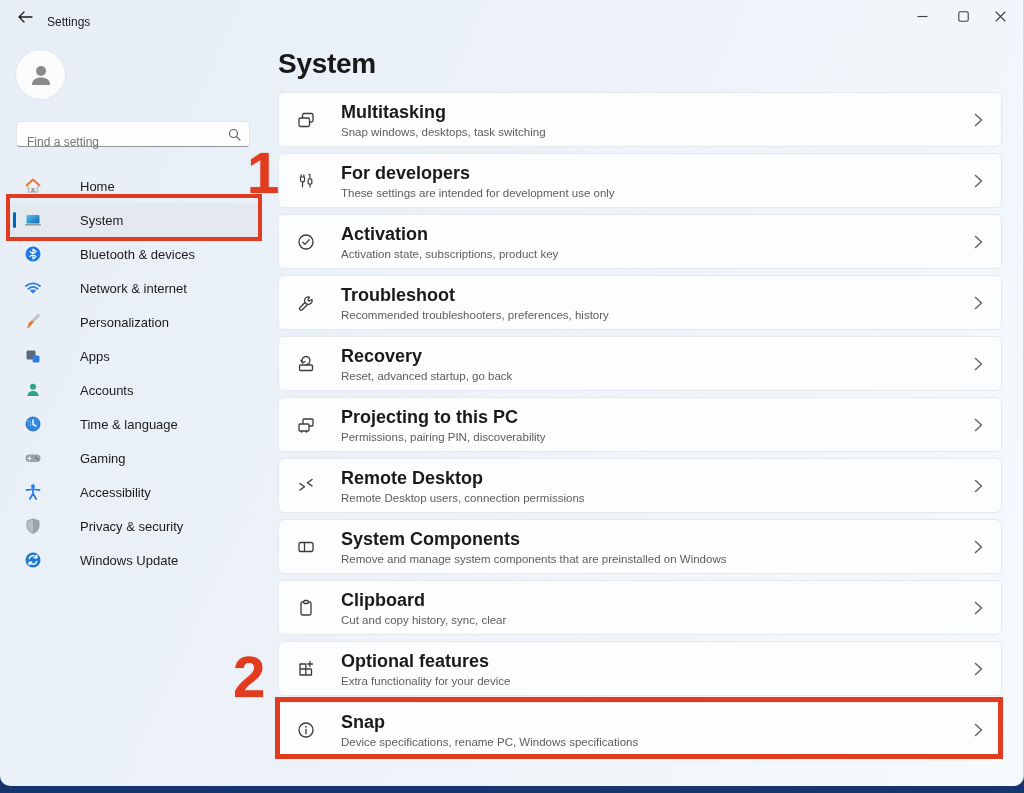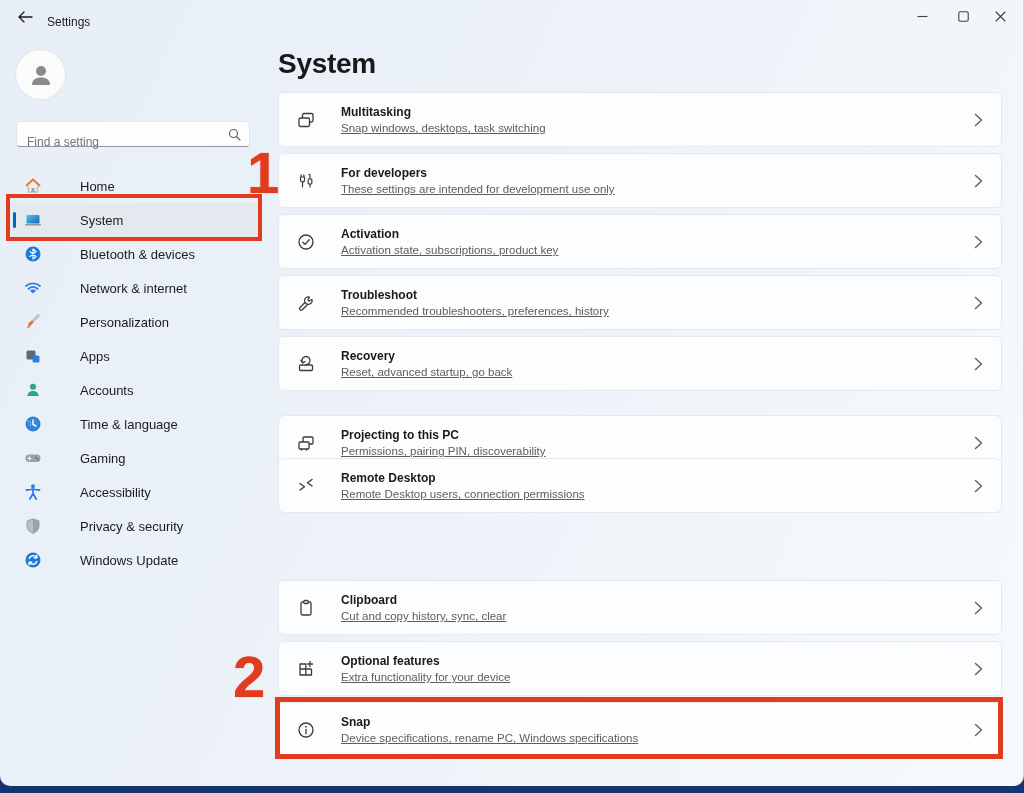--- a/index.html
+++ b/index.html
@@ -66,22 +66,22 @@
     font-size:28px; font-weight:700; color:#191919; letter-spacing:-0.3px;
   }
   .card {
     position:absolute; left:278px; width:724px; height:55px;
     background:#fcfdfe; border:1px solid #e6e9ec; border-radius:6px;
     display:flex; align-items:center; cursor:pointer;
   }
   .card .cicon { width:24px; height:24px; margin:0 23px 0 15px; flex:0 0 auto;
     display:flex; align-items:center; justify-content:center; }
   .card .ctext { flex:1; min-width:0; }
-  .card .ctitle { font-size:12px; font-weight:600; color:#1a1a1a; margin-bottom:3px; }
-  .card .csub { font-size:11.5px; color:#5d5d5d;text-decoration:underline; }
+  .card .ctitle { font-size:18px; font-weight:600; color:#1a1a1a; margin-bottom:3px; }
+  .card .csub { font-size:11.5px; color:#5d5d5d; }
   .card .chev { margin-right:18px; flex:0 0 auto; display:flex; }
   
   .anno-num {
     position:absolute; color:#e13c20; font-weight:800; font-size:58px; line-height:1;
     font-family:"Liberation Sans",sans-serif; text-shadow:0 0 1px #e13c20;
   }
   .anno-box { position:absolute; border:4px solid #e13c20; }
   svg { display:block; }
 </style>
 </head>
@@ -361,21 +361,21 @@
       <div class="ctitle">Recovery</div>
       <div class="csub">Reset, advanced startup, go back</div>
     </span>
     <span class="chev">
       <svg width="9" height="14" viewBox="0 0 9 14">
           <path d="M1.5 1.5 L7.5 7 L1.5 12.5" stroke="#5f5f5f" stroke-width="1.4" fill="none" stroke-linecap="round" stroke-linejoin="round"></path>
         </svg>
     </span>
   </div>
 
-  <div class="card" style="top:415px">
+  <div class="card" style="top:397px">
     <span class="cicon">
       <svg width="22" height="22" viewBox="0 0 22 22">
           <rect x="8" y="5" width="10" height="7" rx="1" stroke="#3b3b3b" stroke-width="1.3" fill="none"></rect>
           <rect x="4" y="10" width="10" height="7" rx="1" stroke="#3b3b3b" stroke-width="1.3" fill="#fcfdfe"></rect>
           <path d="M6.5 17 v1.2 M11.5 17 v1.2" stroke="#3b3b3b" stroke-width="1.2" stroke-linecap="round"></path>
         </svg>
     </span>
     <span class="ctext">
       <div class="ctitle">Projecting to this PC</div>
       <div class="csub">Permissions, pairing PIN, discoverability</div>
@@ -398,20 +398,37 @@
       <div class="ctitle">Remote Desktop</div>
       <div class="csub">Remote Desktop users, connection permissions</div>
     </span>
     <span class="chev">
       <svg width="9" height="14" viewBox="0 0 9 14">
           <path d="M1.5 1.5 L7.5 7 L1.5 12.5" stroke="#5f5f5f" stroke-width="1.4" fill="none" stroke-linecap="round" stroke-linejoin="round"></path>
         </svg>
     </span>
   </div>
 
+  <div class="card" style="top:519px">
+    <span class="cicon">
+      <svg width="22" height="22" viewBox="0 0 22 22">
+          <rect x="4" y="6.5" width="14" height="9" rx="2" stroke="#3b3b3b" stroke-width="1.3" fill="none"></rect>
+          <path d="M9.5 6.5 V15.5" stroke="#3b3b3b" stroke-width="1.3"></path>
+        </svg>
+    </span>
+    <span class="ctext">
+      <div class="ctitle">System Components</div>
+      <div class="csub">Remove and manage system components that are preinstalled on Windows</div>
+    </span>
+    <span class="chev">
+      <svg width="9" height="14" viewBox="0 0 9 14">
+          <path d="M1.5 1.5 L7.5 7 L1.5 12.5" stroke="#5f5f5f" stroke-width="1.4" fill="none" stroke-linecap="round" stroke-linejoin="round"></path>
+        </svg>
+    </span>
+  </div>
 
   <div class="card" style="top:580px">
     <span class="cicon">
       <svg width="22" height="22" viewBox="0 0 22 22">
           <rect x="6" y="5" width="10" height="13" rx="1.5" stroke="#3b3b3b" stroke-width="1.3" fill="none"></rect>
           <rect x="8.8" y="3.5" width="4.4" height="3" rx="1" stroke="#3b3b3b" stroke-width="1.3" fill="#fcfdfe"></rect>
         </svg>
     </span>
     <span class="ctext">
       <div class="ctitle">Clipboard</div>

